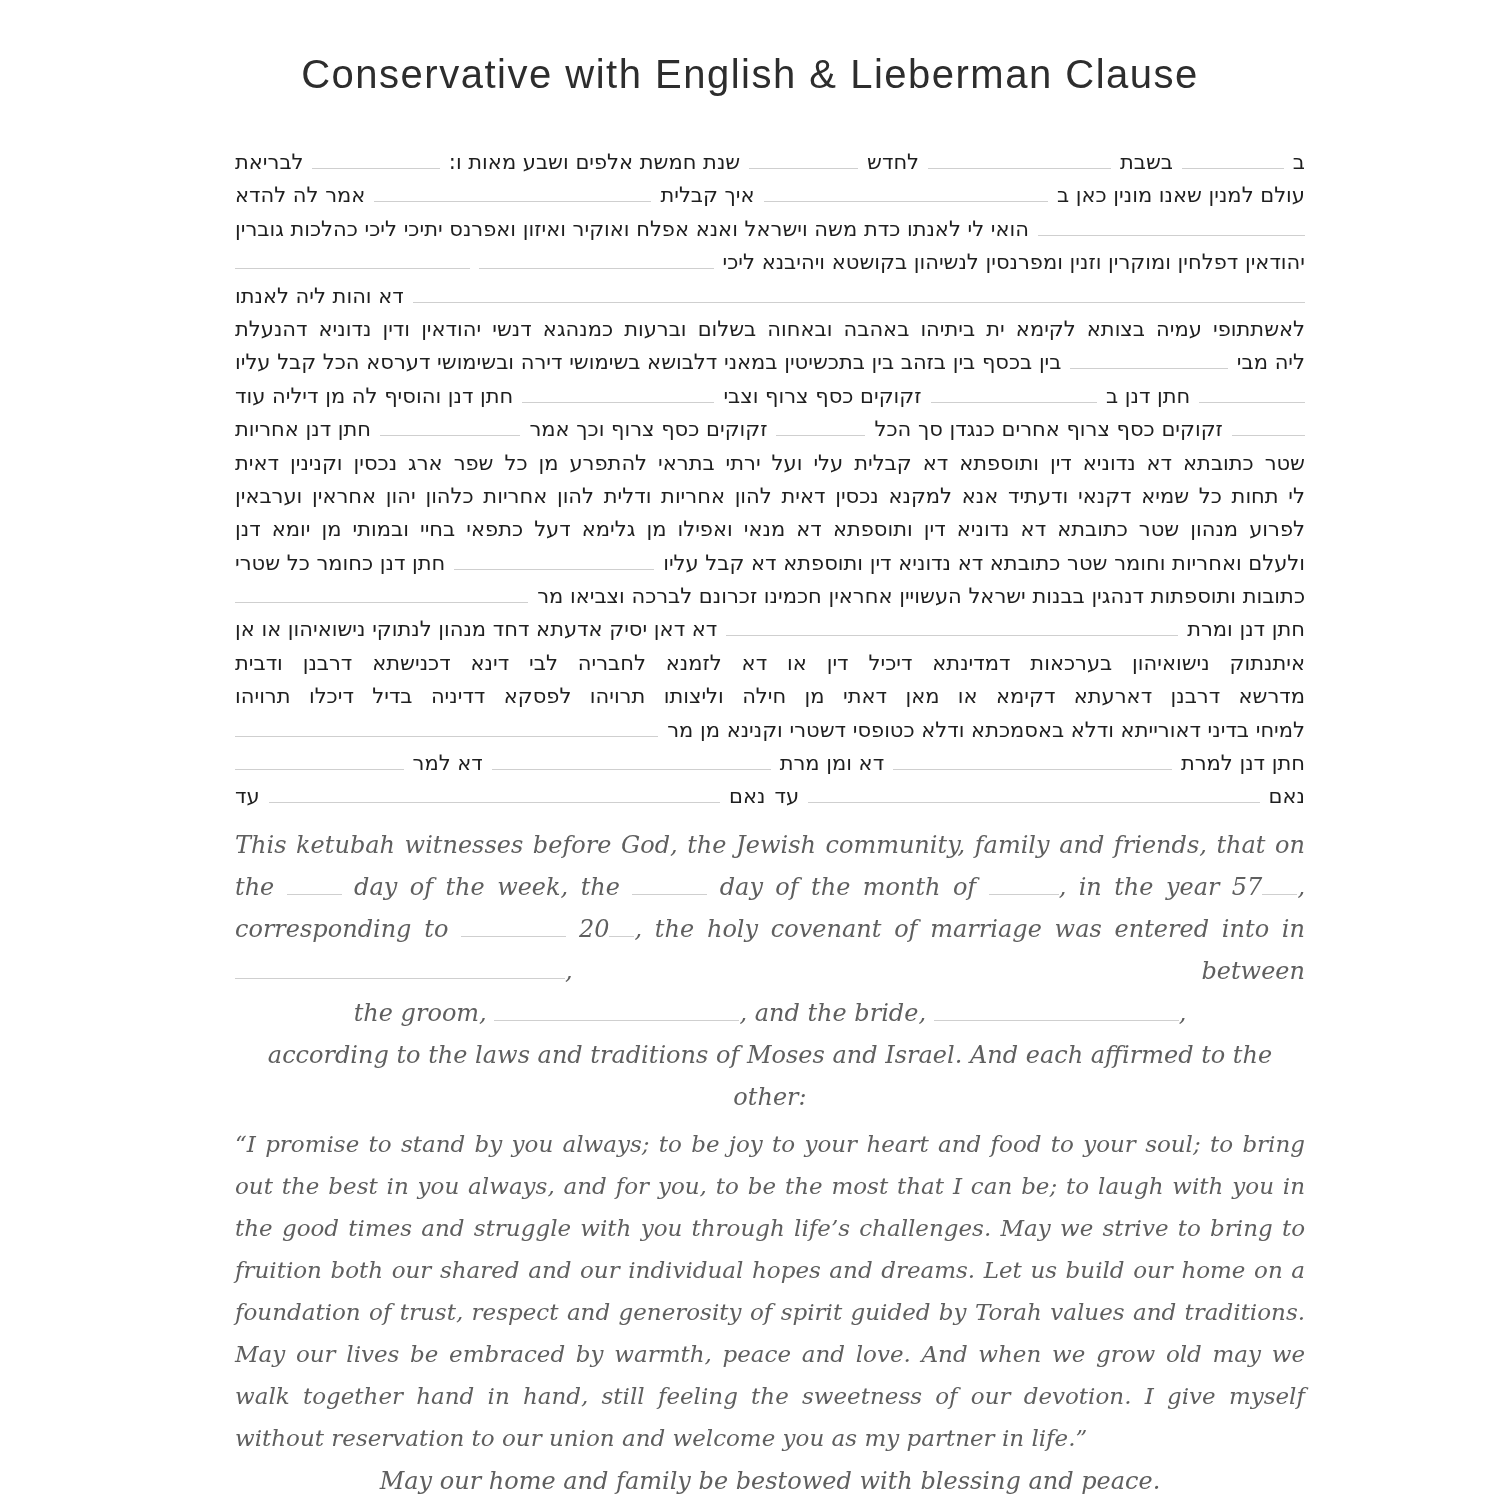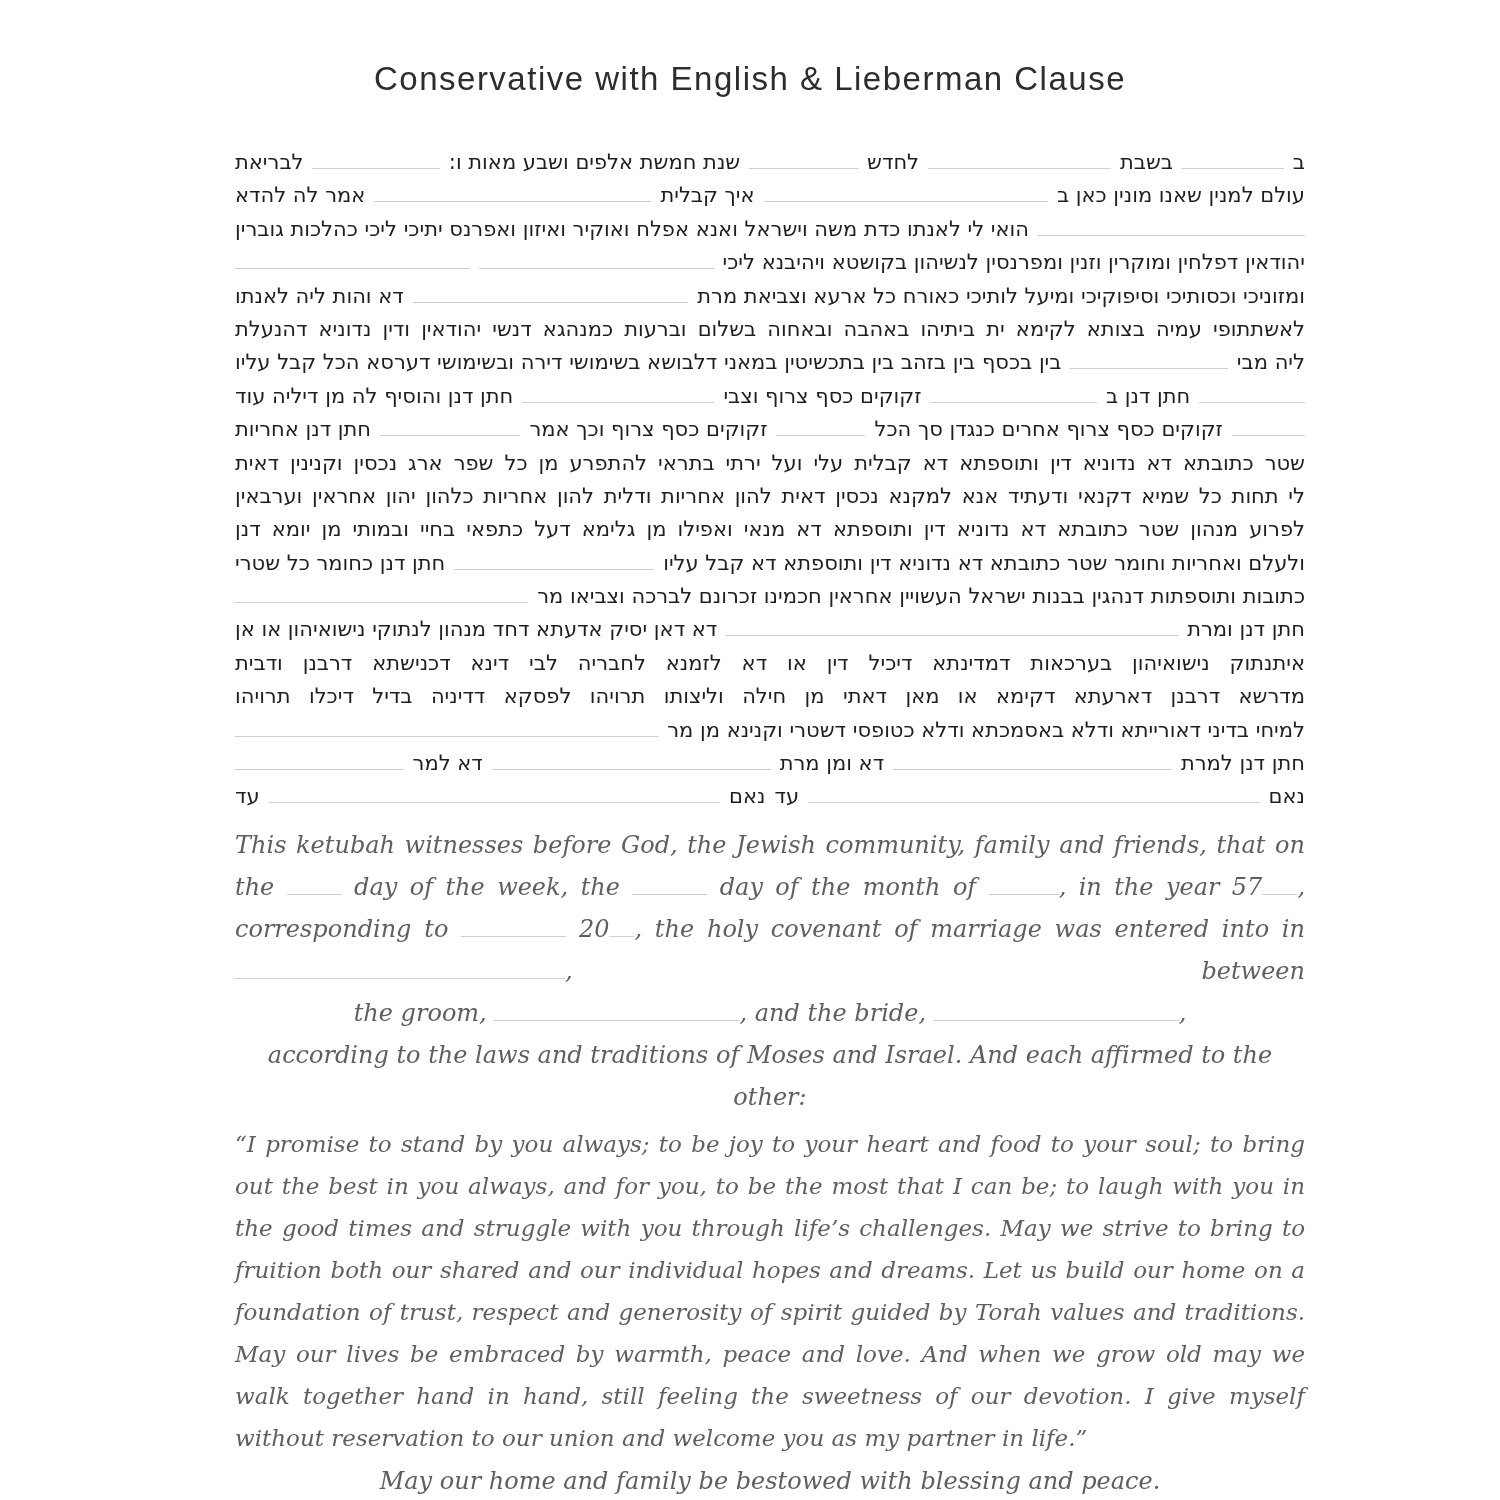--- a/index.html
+++ b/index.html
@@ -1,19 +1,19 @@
 <!DOCTYPE html>
 <html><head>
 <meta charset="utf-8">
 <style>
   html,body { margin:0; padding:0; background:#ffffff; }
   .page { position:relative; width:1500px; height:1500px; background:#fff; overflow:hidden;
           font-family:"Liberation Sans", sans-serif; }
-  .title { position:absolute; top:60px; left:0; width:100%; text-align:center;
-           font-size:33px; color:#2d2d2d; letter-spacing:1.5px; font-weight:400; }
+  .title { position:absolute; top:52px; left:0; width:100%; text-align:center;
+           font-size:40px; color:#2d2d2d; letter-spacing:1.5px; font-weight:400; }
   .content { position:absolute; left:235px; top:146px; width:1070px; }
 
   
   .heb { direction:rtl; color:#1f1f1f; font-size:21px; font-family:"DejaVu Sans", sans-serif; }
   .heb-line { display:flex; align-items:baseline; column-gap:9px; height:33.4px; }
   .heb-line .seg { white-space:nowrap; line-height:33.4px; }
   .heb-line.textonly { display:block; text-align:justify; text-align-last:justify;
                        line-height:33.4px; height:33.4px; }
   .heb-line.textonly .seg { white-space:normal; }
   .blank { display:inline-block; height:1px; border-bottom:1.5px solid #cfcfcf; }
@@ -57,21 +57,20 @@
         <div class="heb-line">
           <span class="blank" style="width: 238px; flex: 238 1 238px;"></span>
           <span class="seg">הואי לי לאנתו כדת משה וישראל ואנא אפלח ואוקיר ואיזון ואפרנס יתיכי ליכי כהלכות גוברין</span>
         </div>
         <div class="heb-line">
           <span class="seg">יהודאין דפלחין ומוקרין וזנין ומפרנסין לנשיהון בקושטא ויהיבנא ליכי</span>
           <span class="blank" style="width: 222px; flex: 222 1 222px;"></span>
           <span class="blank" style="width: 222px; flex: 222 1 222px;"></span>
         </div>
         <div class="heb-line">
-          <span class="seg">ומזוניכי וכסותיכי וסיפוקיכי ומיעל לותיכי כאורח כל ארעא וצביאת מרת</span>
           <span class="blank" style="width: 165px; flex: 165 1 165px;"></span>
           <span class="seg">דא והות ליה לאנתו</span>
         </div>
         <div class="heb-line textonly"><span class="seg">לאשתתופי עמיה בצותא לקימא ית ביתיהו באהבה ובאחוה בשלום וברעות כמנהגא דנשי יהודאין ודין נדוניא דהנעלת</span></div>
         <div class="heb-line">
           <span class="seg">ליה מבי</span>
           <span class="blank" style="width: 86px; flex: 86 1 86px;"></span>
           <span class="seg">בין בכסף בין בזהב בין בתכשיטין במאני דלבושא בשימושי דירה ובשימושי דערסא הכל קבל עליו</span>
         </div>
         <div class="heb-line">

